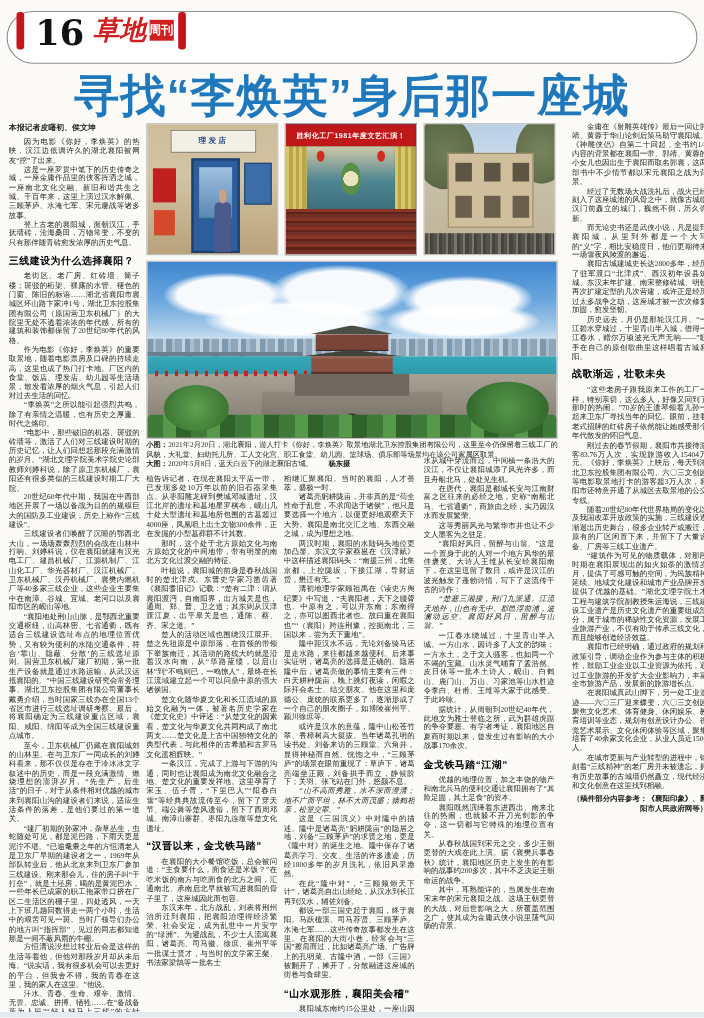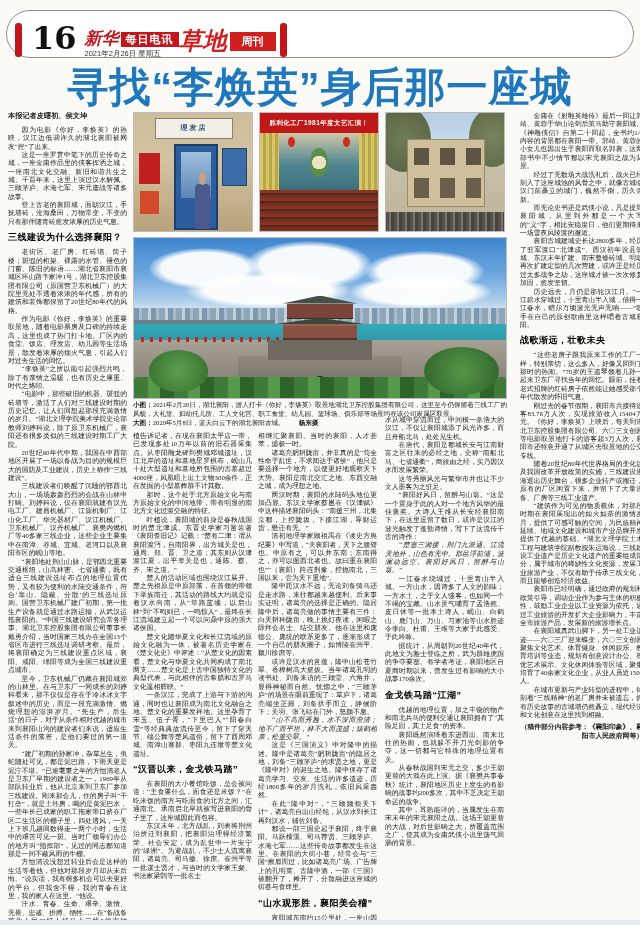--- a/index.html
+++ b/index.html
@@ -5,38 +5,38 @@
   html,body{margin:0;padding:0;}
   body{
     width:640px;height:925px;position:relative;overflow:hidden;
     background:#fbfaf7;color:#1c1c1c;
     font-family:"Liberation Serif","DejaVu Serif",serif;
   }
   
   .header-pill{
     position:absolute;left:6px;top:10px;width:626px;height:46px;
     border:1px solid #8f8f8f;border-radius:26px;background:#fff;
-    display:flex;align-items:flex-end;
+    display:flex;align-items:flex-start;
   }
   .endcap{width:7px;height:34px;background:var(--masthead_red);border-radius:3px;flex:0 0 auto;}
   .endcap.left{margin-left:8px;}
   .endcap.right{margin-right:8px;}
   .pageno{font-size:32px;font-weight:bold;font-family:"DejaVu Serif",serif;margin:0 8px 0 10px;color:#111;}
   .masthead{display:flex;flex-direction:column;line-height:1;}
   .masthead-top{display:flex;align-items:flex-end;gap:2px;}
   .masthead-script{color:var(--masthead_red);font-size:17px;font-weight:bold;font-style:italic;font-family:"DejaVu Serif",serif;}
   .masthead-box{background:var(--masthead_red);color:#fff;font-size:11px;font-weight:bold;padding:2px 5px;letter-spacing:1px;font-family:"Liberation Sans",sans-serif;}
   .masthead-date{font-size:7.5px;color:#333;margin-top:3px;font-family:"Liberation Sans",sans-serif;}
   .section-title{
     flex:1;text-align:center;color:var(--section_red);
     font-size:22px;font-weight:900;letter-spacing:10px;font-family:"Liberation Serif",serif;
   }
   .weekly{display:flex;align-items:center;gap:3px;margin-right:4px;}
   .weekly-script{color:var(--section_red);font-size:24px;font-weight:bold;font-style:italic;font-family:"DejaVu Serif",serif;}
-  .weekly-box{background:var(--section_red);color:#fff;font-size:11px;font-weight:bold;padding:2px 12px;font-family:"Liberation Sans",sans-serif;}
+  .weekly-box{background:var(--section_red);color:#fff;font-size:11px;font-weight:bold;padding:2px 0;font-family:"Liberation Sans",sans-serif;}
   
   .headline{
     position:absolute;left:0;top:60px;width:640px;text-align:center;
     color:var(--headline_blue);font-size:41px;font-weight:900;letter-spacing:1px;
     font-family:"Liberation Sans","DejaVu Sans",sans-serif;
   }
   
   .col{
     position:absolute;overflow:hidden;text-align:justify;
     font-size:6.8px;line-height:1.23;color:#1d1d1d;
@@ -127,27 +127,20 @@
   .caption .photog{font-weight:bold;padding-left:14px;}
   
   .bottom-strip{position:absolute;left:0;bottom:0;width:640px;height:5px;background:#e4ebf1;}
 </style>
 </head>
 <body>
 
 <div class="header-pill">
   <div class="endcap left"></div>
   <div class="pageno">16</div>
-  <div class="masthead">
-    <div class="masthead-top">
-      <span class="masthead-script">新华</span>
-      <span class="masthead-box">每日电讯</span>
-    </div>
-    <div class="masthead-date">2021年2月26日 星期五</div>
-  </div>
   <div class="weekly">
     <span class="weekly-script">草地</span>
     <span class="weekly-box">周刊</span>
   </div>
   <div class="endcap right"></div>
 </div>
 
 <div class="headline">寻找“李焕英”身后那一座城</div>
 
 <div class="photo-row">

